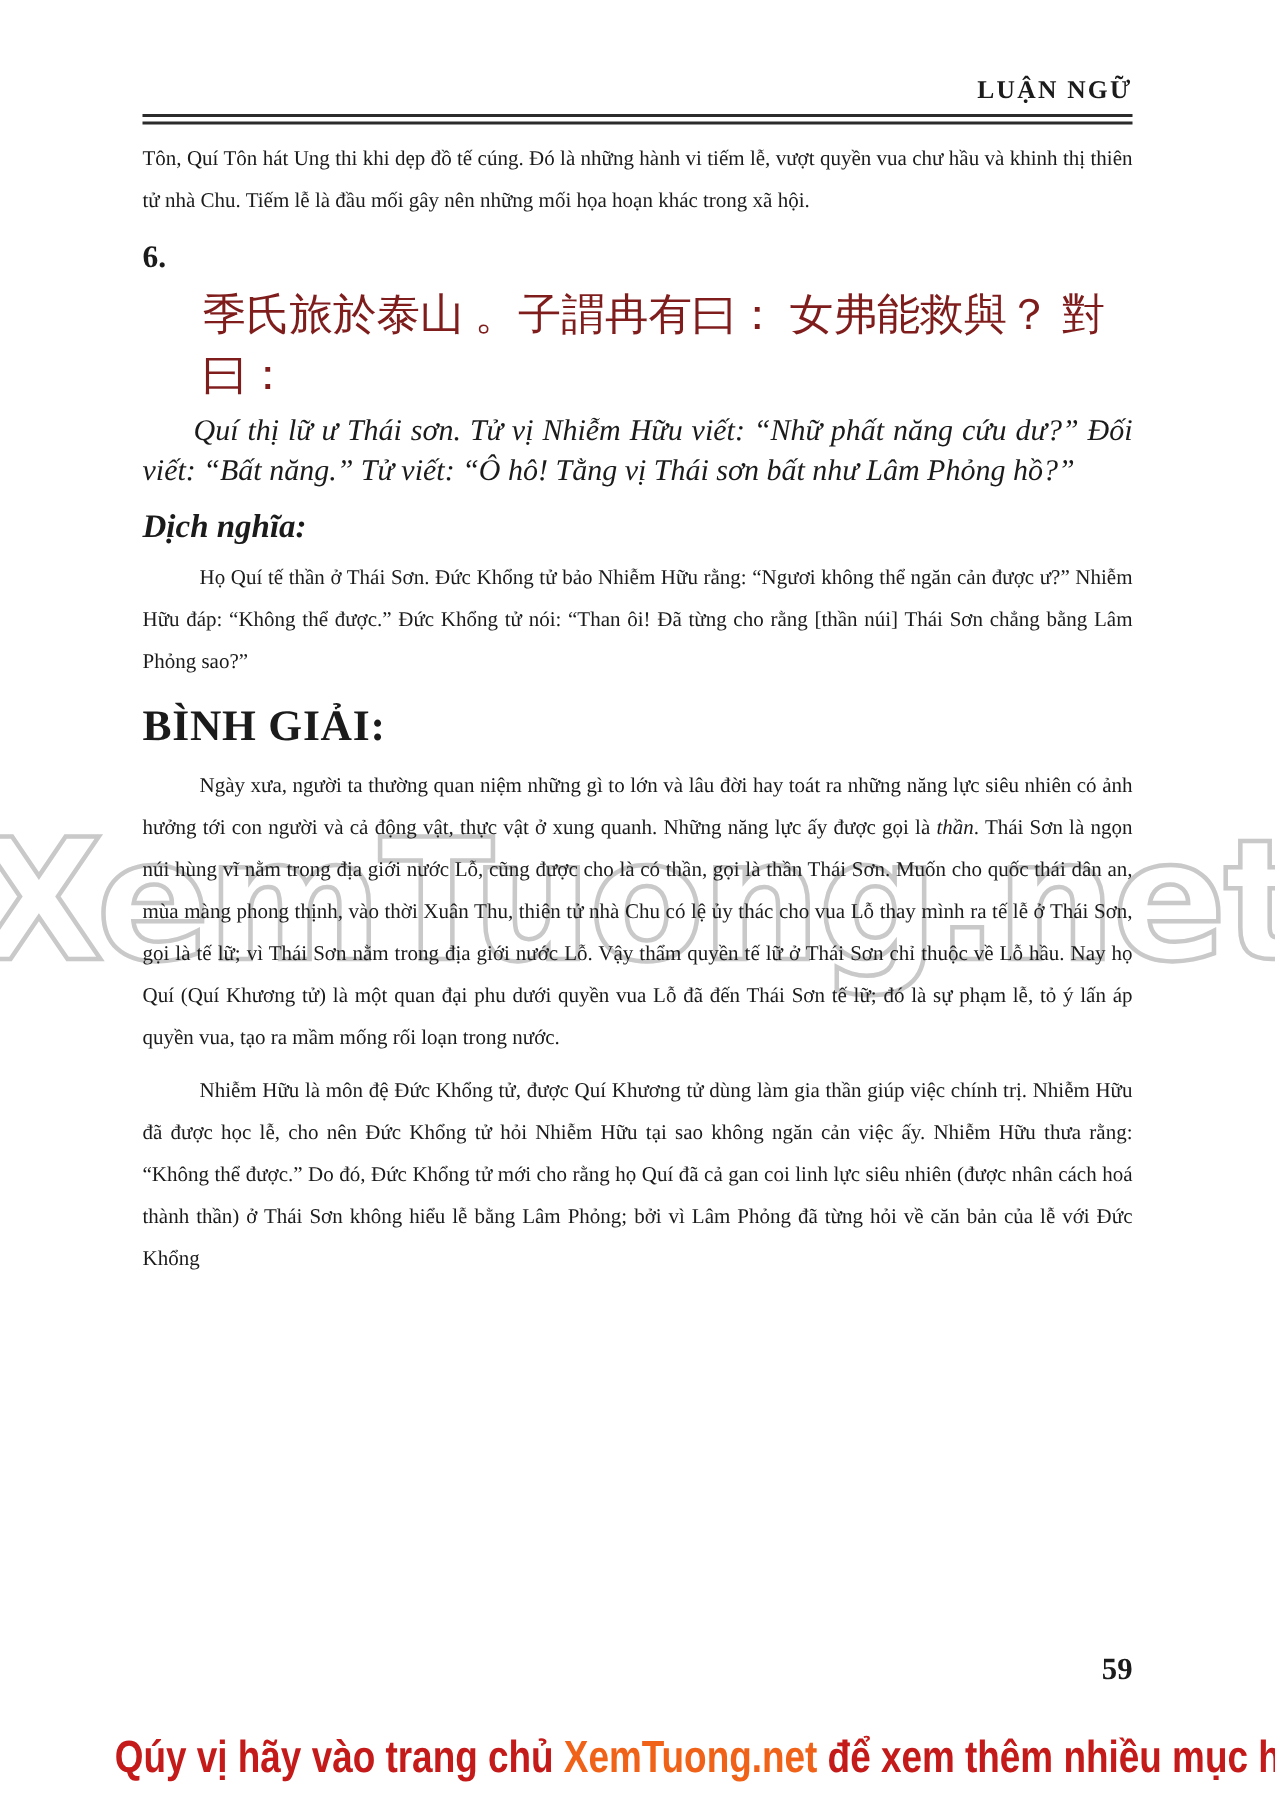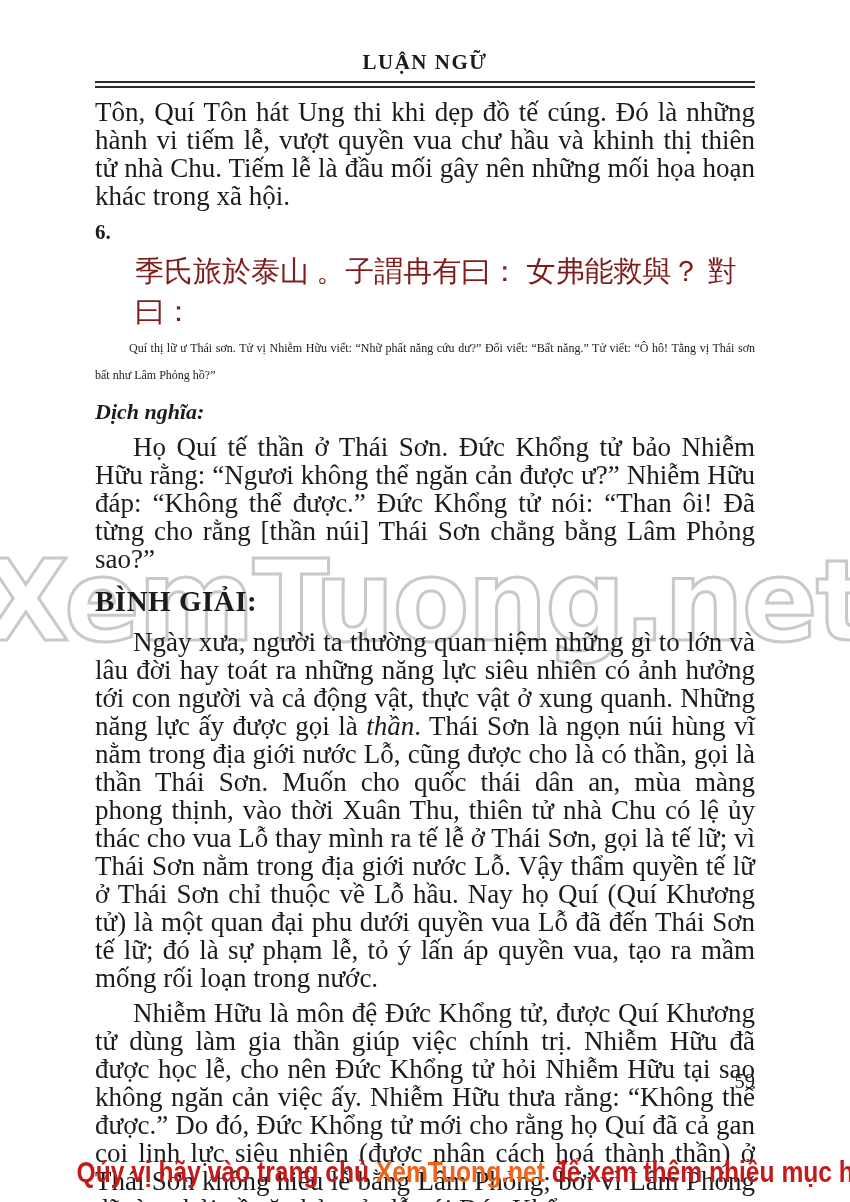--- a/index.html
+++ b/index.html
@@ -11,53 +11,54 @@
     overflow: hidden;
     font-family: "Liberation Serif", "DejaVu Serif", serif;
     color: #1b1b1b;
   }
   .content {
     position: relative;
     z-index: 1;
     padding: 50px 95px 0 95px;
   }
   .running-head {
-    text-align: center;
+    text-align: right;
     font-weight: bold;
-    font-size: 21px;
+    font-size: 17px;
     letter-spacing: 1.5px;
     margin-bottom: 6px;
   }
   .double-rule {
     height: 3px;
     border-top: 2px solid #2b2b2b;
     border-bottom: 2px solid #2b2b2b;
     margin-bottom: 10px;
   }
   p.body {
-    font-size: 27px;
+    font-size: 14px;
     line-height: 28px;
     text-align: justify;
     margin: 0 0 7px 0;
   }
   p.body.indent { text-indent: 38px; }
   .section-num {
     font-weight: bold;
     font-size: 21px;
     margin: 10px 0 6px 0;
   }
   .chinese {
     margin: 2px 0 4px 40px;
     font-size: 29px;
     line-height: 40px;
     color: #7f1d1d;
     font-family: "Liberation Serif", "DejaVu Serif", serif;
   }
   p.translit {
-    font-size: 12px;
+    font-style: italic;
+    font-size: 20px;
     line-height: 27px;
     text-align: justify;
     margin: 2px 0 8px 0;
     text-indent: 34px;
   }
   .h-dich {
     font-weight: bold;
     font-style: italic;
     font-size: 22px;
     margin: 10px 0 8px 0;
@@ -81,23 +82,23 @@
     font-size: 112px;
     letter-spacing: -2px;
     color: #ffffff;
     -webkit-text-stroke: 3px #c9c9c9;
     text-shadow: 0 0 1px #d4d4d4;
     pointer-events: none;
   }
   .page-number {
     position: absolute;
     z-index: 1;
-    top: 1070px;
+    top: 1102px;
     right: 95px;
-    font-weight: normal;
+    font-weight: bold;
     font-size: 20.5px;
   }
   .footer-banner {
     position: absolute;
     z-index: 1;
     top: 1155px;
     left: 0;
     width: 850px;
     text-align: center;
     white-space: nowrap;

